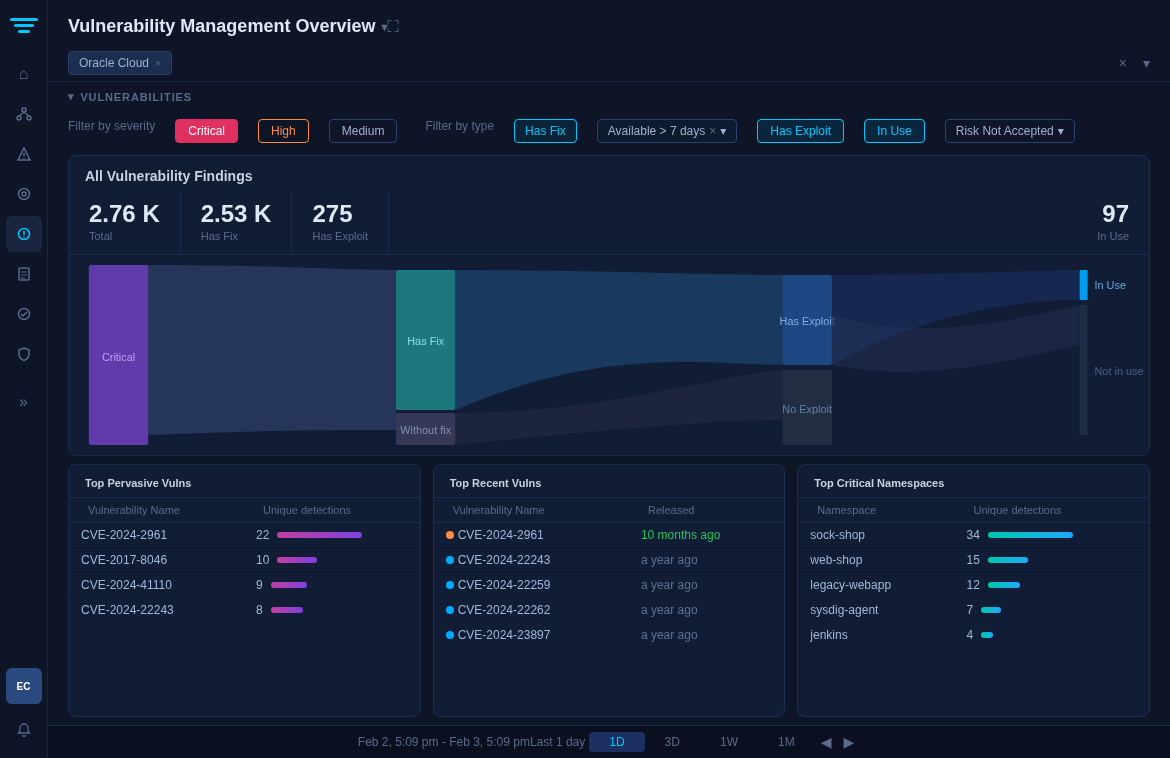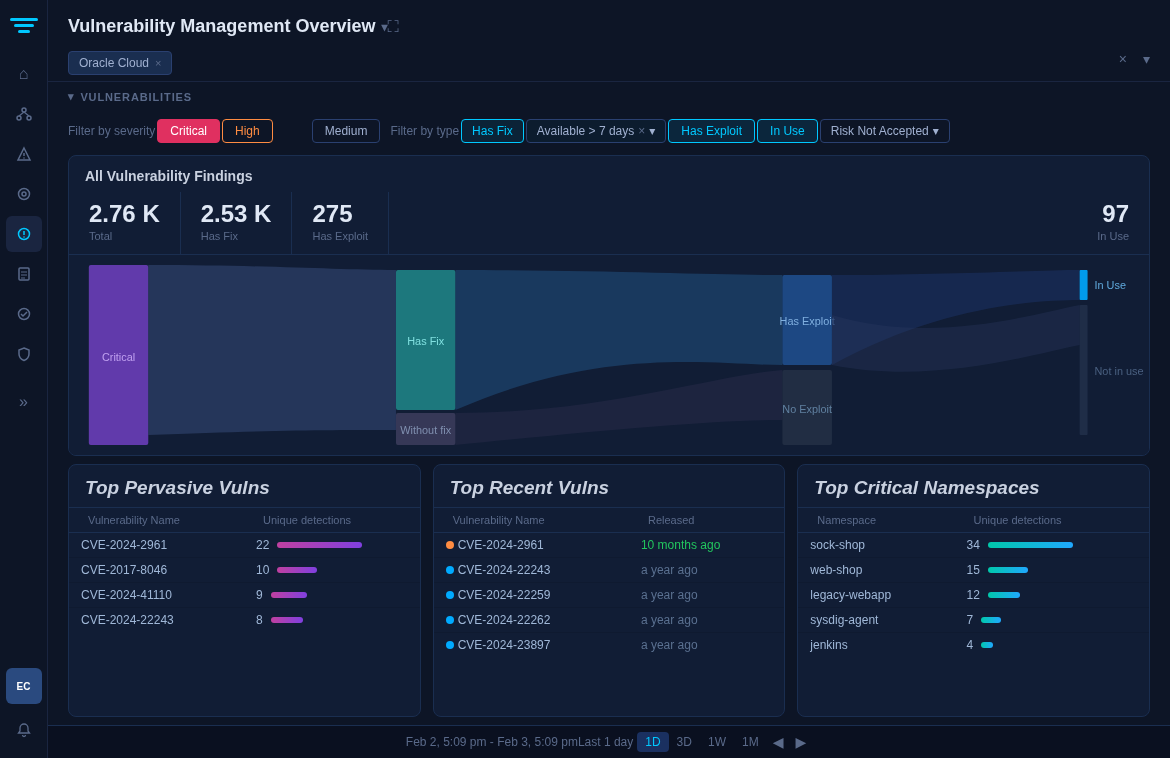--- a/index.html
+++ b/index.html
@@ -79,21 +79,21 @@
     }
     .header-title .chevron {
       font-size: 12px;
       color: #5a6a8a;
     }
 
     
     .filter-bar {
       padding: 6px 20px;
       display: flex;
-      align-items: flex-start;
+      align-items: center;
       gap: 16px;
       border-bottom: 1px solid #1a2540;
       flex-wrap: wrap;
     }
     .filter-tag {
       display: flex;
       align-items: center;
       gap: 6px;
       background: #1a2e50;
       border: 1px solid #2a4070;
@@ -133,22 +133,22 @@
       letter-spacing: 0.08em;
       text-transform: uppercase;
       margin-bottom: 8px;
       cursor: pointer;
     }
 
     
     .filter-row {
       padding: 4px 20px 8px;
       display: flex;
-      align-items: center;
-      gap: 2px;
+      align-items: flex-start;
+      gap: 20px;
       flex-wrap: wrap;
     }
     .filter-label {
       color: #5a6a8a;
       font-size: 12px;
     }
     .filter-btn {
       padding: 4px 12px;
       border-radius: 4px;
       border: 1px solid #2a4070;
@@ -164,21 +164,20 @@
     }
     .filter-btn.active-high {
       background: transparent;
       border-color: #ff8c42;
       color: #ff8c42;
     }
     .filter-btn.active-medium {
       background: transparent;
       border-color: #2a4070;
       color: #a0b0d0;
-      margin-left: 37px;
     }
     .filter-type-label {
       color: #5a6a8a;
       font-size: 12px;
       margin-left: 8px;
     }
     .filter-type-btn {
       display: flex;
       align-items: center;
       gap: 6px;
@@ -286,25 +285,24 @@
       flex: 1;
       background: #111d35;
       border-radius: 8px;
       border: 1px solid #1a2e50;
       overflow: hidden;
       display: flex;
       flex-direction: column;
     }
     .panel-title {
       padding: 12px 16px 8px;
-      font-size: 19px;
+      font-size: 11px;
       font-weight: 600;
       color: #c9d1e0;
       border-bottom: 1px solid #1a2e50;
-      font-style: italic;
     }
     .panel-table {
       width: 100%;
       border-collapse: collapse;
     }
     .panel-table th {
       padding: 6px 19px;
       text-align: left;
       color: #5a6a8a;
       font-size: 11px;
@@ -353,21 +351,21 @@
       display: flex;
       align-items: center;
       justify-content: center;
       flex-shrink: 0;
     }
     .timeline-range {
       color: #5a6a8a;
       font-size: 12px;
     }
     .timeline-btn {
-      padding: 3px 8px;
+      padding: 3px 20px;
       border-radius: 4px;
       border: none;
       background: transparent;
       color: #5a6a8a;
       font-size: 12px;
       cursor: pointer;
     }
     .timeline-btn.active {
       background: #1a3060;
       color: #00c8ff;

